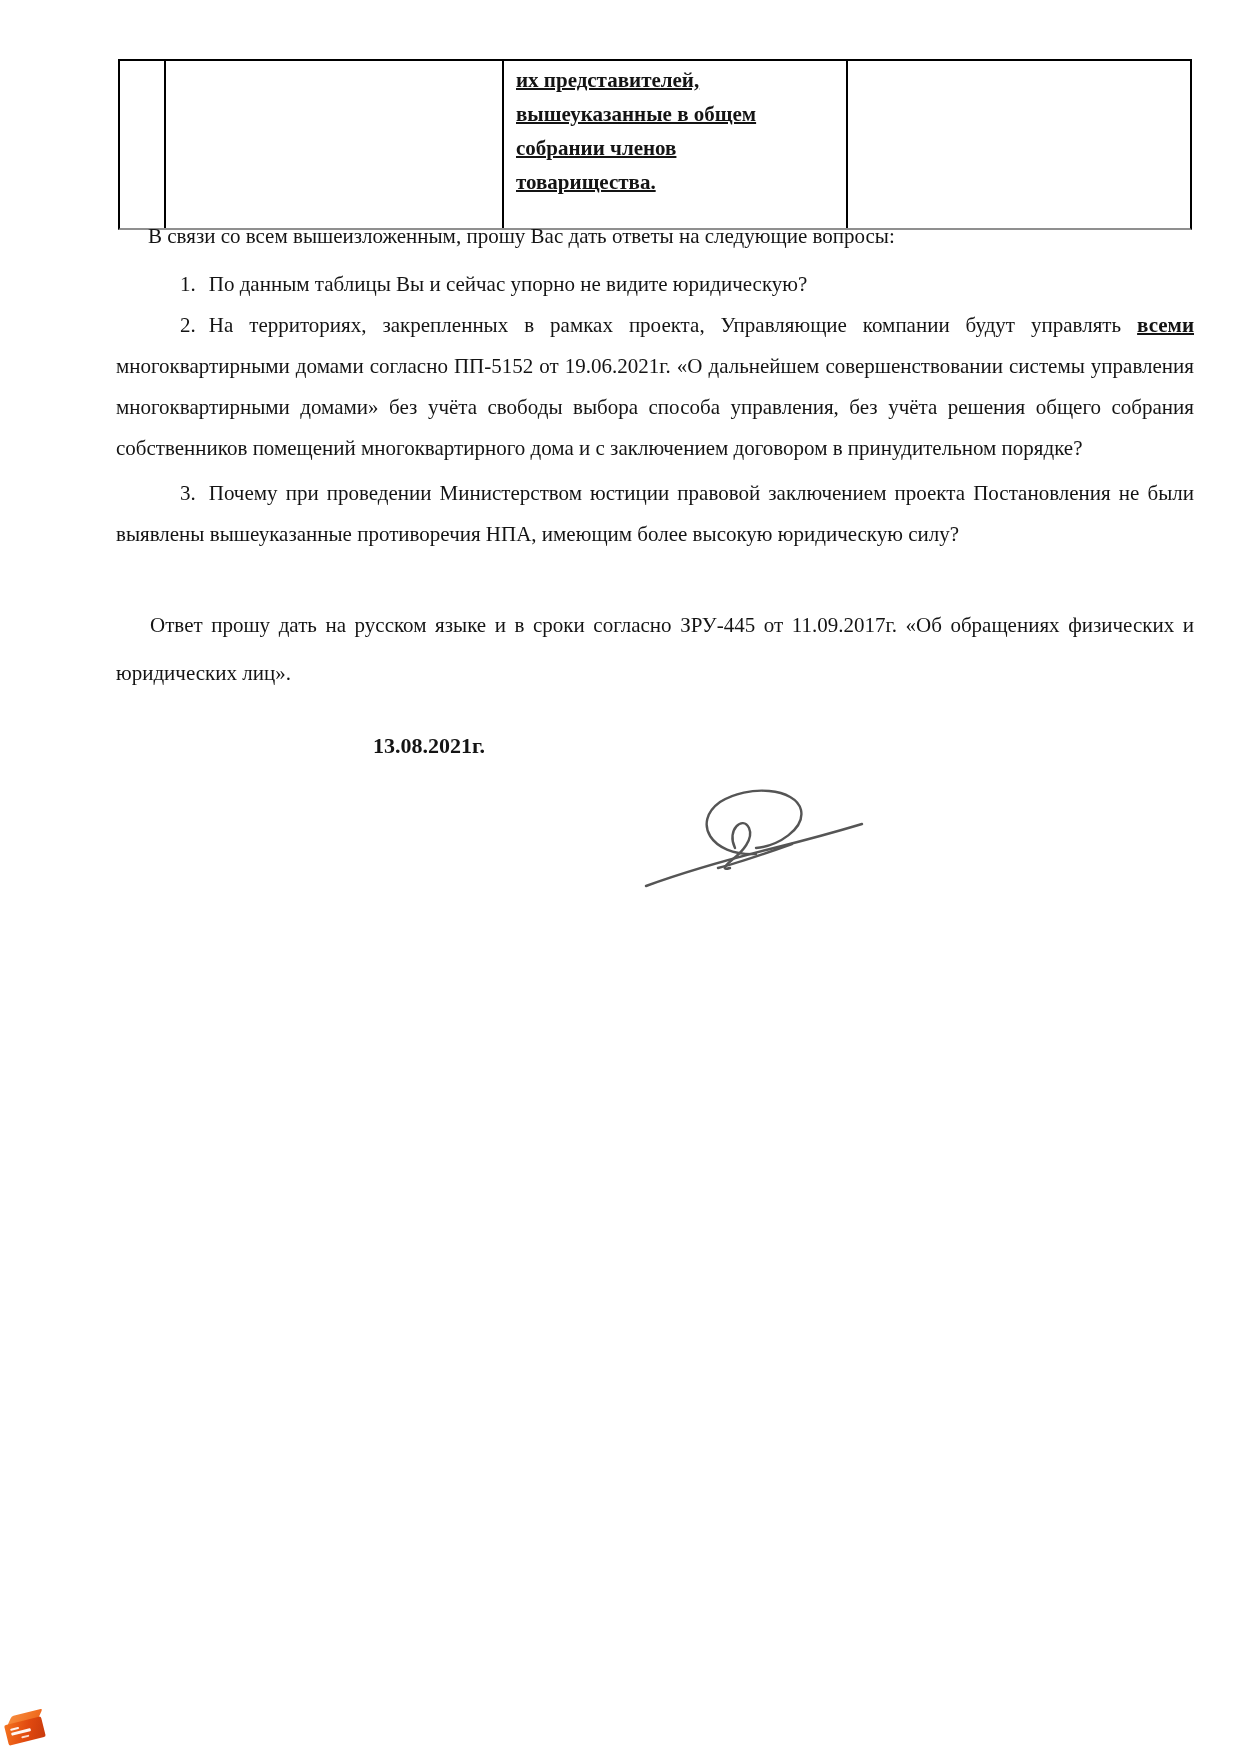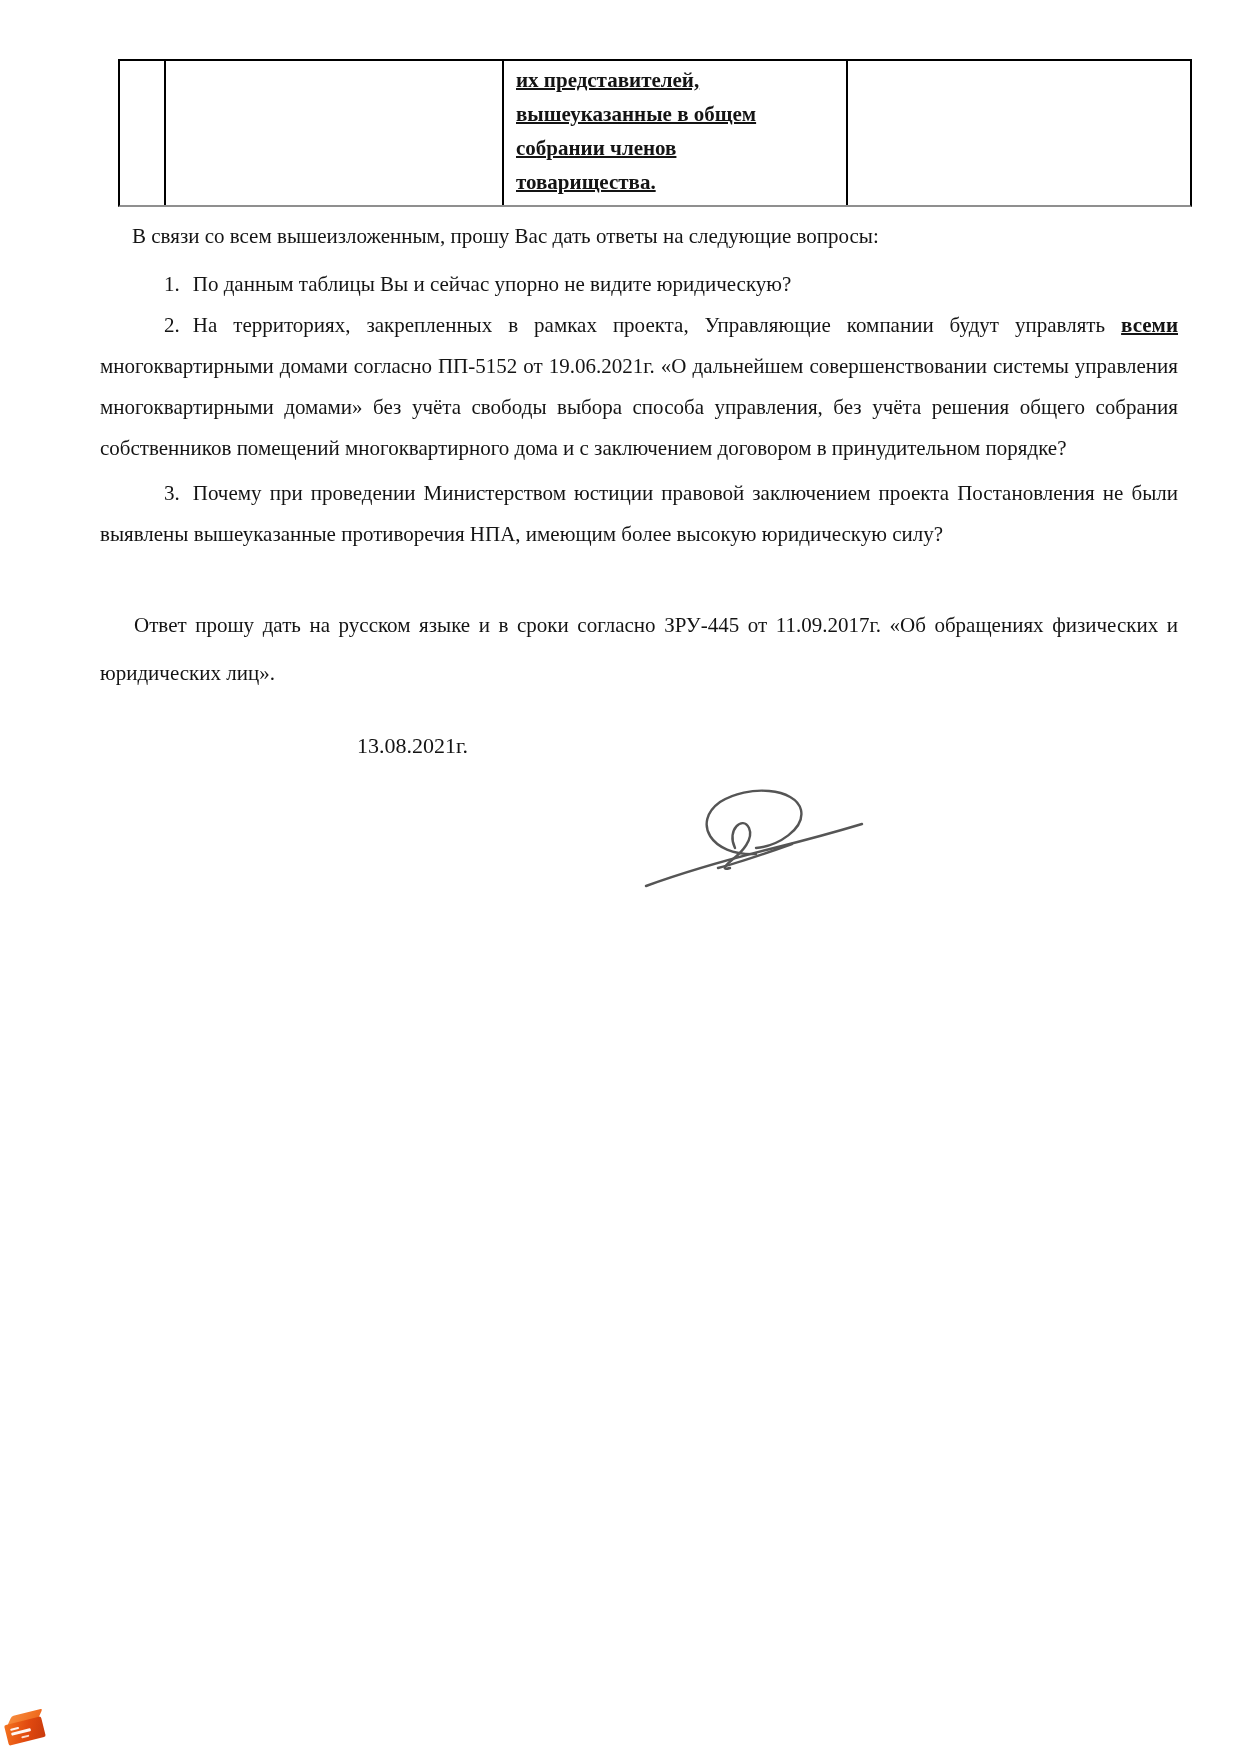--- a/index.html
+++ b/index.html
@@ -9,49 +9,49 @@
     margin:0 auto;
     background:#ffffff;
     font-family:"Liberation Serif","DejaVu Serif",serif;
     color:#141414;
     overflow:hidden;
   }
 
   
   .tablefrag {
     position:absolute; left:118px; top:59px;
-    width:1074px; height:148px;
+    width:1074px; height:171px;
     box-sizing:border-box;
     border:2px solid #000;
     border-bottom:2px solid #8f8f8f;
     display:flex;
   }
   .tcell { box-sizing:border-box; height:100%; }
   .tcell.c1 { width:46px;  border-right:2px solid #000; }
   .tcell.c2 { width:338px; border-right:2px solid #000; }
   .tcell.c3 { width:344px; border-right:2px solid #000; padding:2px 8px 0 12px; }
   .tcell.c4 { flex:1; }
   .cellline {
     font-weight:bold; font-size:21px; line-height:34px;
     text-decoration:underline; text-decoration-thickness:2px;
     white-space:nowrap;
   }
 
   
   .content {
-    position:absolute; left:100px; top:192px; width:1078px;
+    position:absolute; left:116px; top:192px; width:1078px;
     font-size:21px; line-height:41px;
   }
   .content p { margin:0; }
   p.intro   { margin-top:24px; text-indent:32px; }
   p.item1   { margin-top:7px;  text-indent:32px; }
   p.item2   { text-indent:32px; text-align:justify;font-family:Liberation Serif, serif; }
   p.item3   { margin-top:4px; text-indent:32px; text-align:justify; }
   p.closing { margin-top:46px; text-indent:34px; text-align:justify; line-height:48px; }
-  p.dateline{ margin-top:28px; padding-left:257px; font-weight:normal; font-size:22px; }
+  p.dateline{ margin-top:28px; padding-left:257px; font-weight:bold; font-size:22px; }
   .num { display:inline-block; margin-right:13px; }
   .bold-ul { font-weight:bold; text-decoration:underline; text-decoration-thickness:2px; }
 
   
   .signature { position:absolute; left:638px; top:782px; width:232px; height:112px; }
   .signature svg { display:block; width:100%; height:100%; }
   .signature path { fill:none; stroke:#555; stroke-width:2.4; stroke-linecap:round; }
 
   
   .logo { position:absolute; left:6px; top:1712px; width:42px; height:38px;

